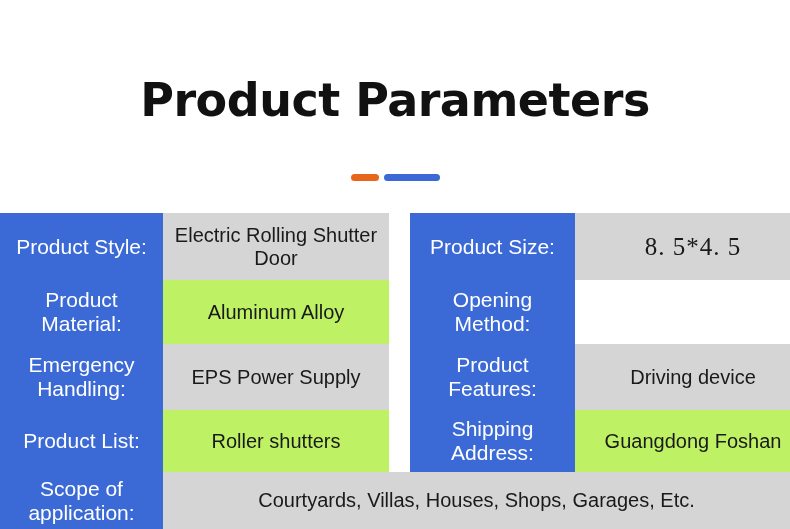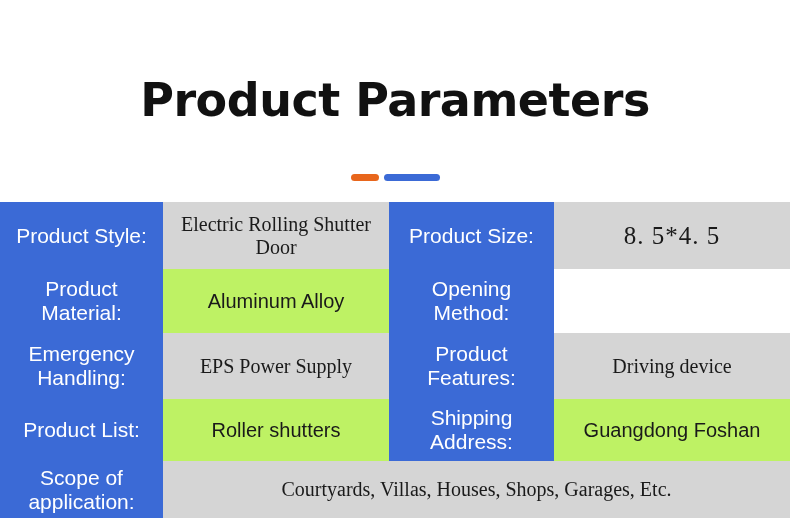--- a/index.html
+++ b/index.html
@@ -62,21 +62,21 @@
   .divider-bar-blue {
     width: 56px;
     height: 7px;
     border-radius: 4px;
     background: #3B6AD6;
   }
 
   
   .spec-table {
     position: absolute;
-    top: 202px;
+    top: 213px;
     left: 0;
     width: 790px;
     height: 316px;
     display: flex;
     flex-direction: column;
     background: #ffffff;
   }
   .spec-row {
     display: flex;
     width: 790px;
@@ -101,27 +101,27 @@
     background: #3B6AD6;
     color: #ffffff;
     font-size: 21px;
     font-family: "Liberation Sans", sans-serif;
   }
   .value-cell {
     color: #1a1a1a;
     font-size: 20px;
     font-family: "Liberation Sans", sans-serif;
   }
-  .bg-gray  { background: #D5D5D5; font-family: Liberation Serif, serif; }
+  .bg-gray  { background: #D5D5D5; }
   .bg-light { background: #bef264; }
 
   
   .w-label-a { width: 163px; flex: 0 0 163px; }
   .w-value-a { width: 226px; flex: 0 0 226px; }
-  .w-label-b { width: 165px; flex: 0 0 165px; }
+  .w-label-b { width: 165px; flex: 0 0 165px; margin-left: 21px; }
   .w-value-b { width: 236px; flex: 0 0 236px; }
   .w-value-full { width: 627px; flex: 0 0 627px; }
 
   .serif-value {
     font-family: "Liberation Serif", "DejaVu Serif", serif;
     font-size: 25px;
     letter-spacing: 1px;
   }
 </style>
 </head>

